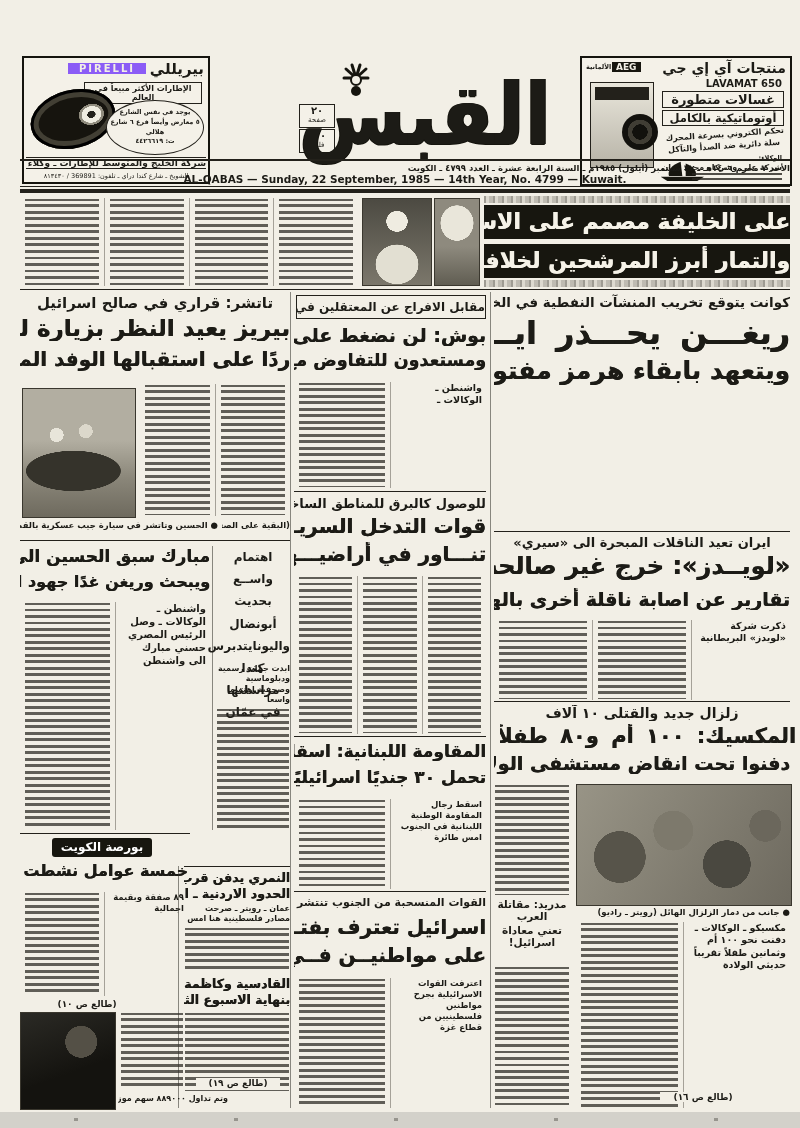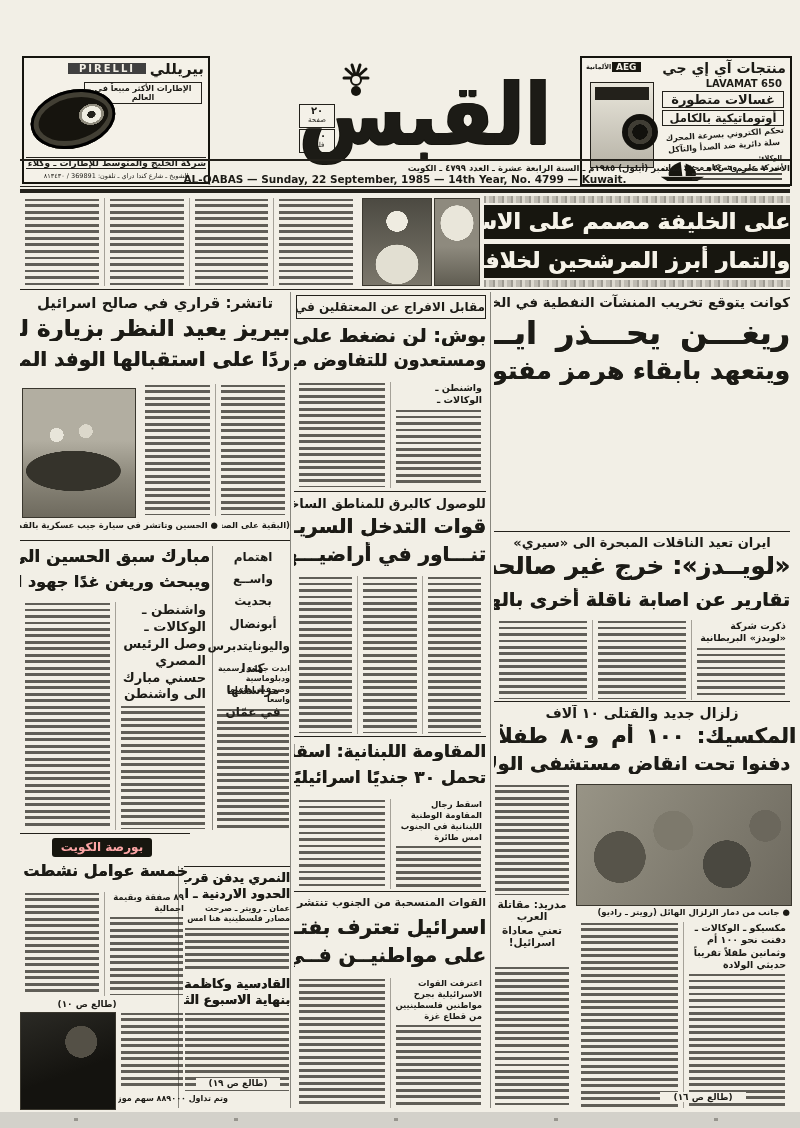--- a/index.html
+++ b/index.html
@@ -11,21 +11,21 @@
   }
   .page{
     position:absolute;left:0;top:0;width:800px;height:1112px;
     background:#f2efe6;direction:rtl;overflow:hidden;
   }
   .abs{position:absolute}
   .rule{position:absolute;background:#23211b}
   .vrule{position:absolute;background:rgba(50,48,40,.55);width:1px}
   
   .cols{position:absolute;display:flex;direction:rtl}
-  .c{flex:1;display:flex;flex-direction:column;min-width:0;padding:0 4px}
+  .c{flex:1;display:flex;flex-direction:row;min-width:0;padding:0 4px}
   .c + .c{border-right:1px solid rgba(70,67,57,.45)}
   .fill{flex:1 1 auto;background:repeating-linear-gradient(to bottom,rgba(40,38,32,.72) 0 2.6px,transparent 2.6px 6.5px);background-clip:content-box;padding:1px 1px}
   .lead{font-size:9.5px;font-weight:bold;line-height:1.3;margin-bottom:2px;text-align:right}
   .hd{position:absolute;font-weight:bold;text-align:center;white-space:nowrap;overflow:hidden;
       text-shadow:.4px 0 currentColor}
   .kick{position:absolute;font-weight:bold;text-align:center;white-space:nowrap;overflow:hidden}
   .note{position:absolute;font-size:9px;font-weight:bold;text-align:center;background:#f2efe6}
   .photo{position:absolute;border:1px solid #3a372e;background-color:#a7a398}
   .caption{position:absolute;font-size:8.5px;font-weight:bold;white-space:nowrap;overflow:hidden}
   .noise{background:repeating-linear-gradient(90deg,rgba(90,87,78,.55) 0 2px,rgba(200,196,185,.5) 2px 5px,rgba(140,136,126,.5) 5px 9px)}
@@ -47,25 +47,30 @@
          background:radial-gradient(closest-side,#12110d 0 42%,#403d34 43% 68%,#12110d 69%)}
   .mpanel{position:absolute;left:4px;right:4px;top:4px;height:13px;background:#23211b}
 </style>
 </head>
 <body>
 
 <div class="page">
 
   <div class="ad" style="left:22px;top:56px;width:184px;height:124px">
     <div class="abs" style="right:4px;top:2px;font-size:15px;font-weight:bold">بيريللي</div>
-    <div class="abs" style="right:62px;top:5px;width:78px;background:#404040;color:#f2efe6;font-size:10px;font-weight:bold;text-align:center;letter-spacing:2px;direction:ltr">PIRELLI</div>
+    <div class="abs" style="right:62px;top:5px;width:78px;background:#8b5cf6;color:#f2efe6;font-size:10px;font-weight:bold;text-align:center;letter-spacing:2px;direction:ltr">PIRELLI</div>
     <div class="abs box" style="right:6px;top:24px;width:112px;font-size:8px;font-weight:bold;text-align:center;padding:1px 2px">الإطارات الأكثر مبيعاً في العالم</div>
     <div class="tire" style="left:6px;top:32px">
         <div class="hub"></div>
       </div>
+    <div class="abs" style="right:4px;top:42px;width:96px;height:46px;border:1px solid #23211b;border-radius:50%;text-align:center;font-size:6.5px;font-weight:bold;padding-top:7px;line-height:1.5;background:#f4f1e8">
+      <div>يوجد في نفس الشارع</div>
+      <div>٥ معارض وأيضاً فرع ٦ شارع هلالي</div>
+      <div>ت: ٤٤٢٦٦١٩</div>
+    </div>
     <div class="abs" style="left:2px;right:2px;bottom:13px;border-top:1px solid #23211b;border-bottom:1px solid #23211b;font-size:9px;font-weight:bold;text-align:center;white-space:nowrap;overflow:hidden">شركة الخليج والمتوسط للإطارات ـ وكلاء عامون:</div>
     <div class="abs" style="left:2px;right:2px;bottom:2px;font-size:6.5px;text-align:center;white-space:nowrap;overflow:hidden">الشويخ ـ شارع كندا دراي ـ تلفون: 369891 / ٨١٣٤٣٠</div>
   </div>
 
   <div class="abs box" style="left:299px;top:104px;width:34px;height:22px;text-align:center;background:#f4f1e8">
     <div style="font-size:10px;font-weight:bold;line-height:11px">٢٠</div>
     <div style="font-size:7px;line-height:8px">صفحة</div>
   </div>
   <div class="abs box" style="left:299px;top:129px;width:34px;height:22px;text-align:center;background:#f4f1e8">
     <div style="font-size:10px;font-weight:bold;line-height:11px">١٠٠</div>
@@ -289,34 +294,34 @@
   <div class="hd" style="left:20px;top:572px;width:190px;font-size:16px">ويبحث وريغن غدًا جهود السلام</div>
   <div class="vrule" style="left:212px;top:546px;height:284px"></div>
   <div class="abs" style="left:216px;top:546px;width:74px;text-align:center;font-size:12px;font-weight:bold;line-height:1.85">
     <div>اهتمام واســع</div>
     <div>بحديث أبونضال</div>
     <div>واليونايتدبرس كندا</div>
     <div>مراسلتها في عمّان</div>
   </div>
   <div class="cols" style="left:20px;top:602px;width:190px;height:228px">
     <div class="c">
-      <div class="lead" style="font-size:13px">واشنطن ـ الوكالات ـ وصل الرئيس المصري حسني مبارك الى واشنطن</div>
+      <div class="lead" style="font-size:10px">واشنطن ـ الوكالات ـ وصل الرئيس المصري حسني مبارك الى واشنطن</div>
       <div class="fill"></div>
     </div>
     <div class="c">
         <div class="fill"></div>
       </div>
   </div>
   <div class="abs" style="left:216px;top:664px;width:74px;height:166px;display:flex;flex-direction:column">
     <div class="lead" style="font-size:8px">ابدت جهات رسمية ودبلوماسية وصحفية اهتماما واسعا</div>
     <div class="fill"></div>
   </div>
 
   <div class="rule" style="left:20px;top:833px;width:170px;height:1px"></div>
-  <div class="abs" style="left:52px;top:838px;width:100px;height:19px;background:#17160f;color:#fca5a5;font-size:12px;font-weight:bold;text-align:center;line-height:19px;border-radius:3px">بورصة الكويت</div>
+  <div class="abs" style="left:52px;top:838px;width:100px;height:19px;background:#17160f;color:#ffffff;font-size:12px;font-weight:bold;text-align:center;line-height:19px;border-radius:3px">بورصة الكويت</div>
   <div class="hd" style="left:20px;top:861px;width:168px;font-size:16px">خمسة عوامل نشطت التعامل</div>
   <div class="cols" style="left:20px;top:892px;width:168px;height:104px">
     <div class="c">
       <div class="lead" style="font-size:8.5px">٨٩ صفقة وبقيمة اجمالية</div>
       <div class="fill"></div>
     </div>
     <div class="c">
         <div class="fill"></div>
       </div>
   </div>

